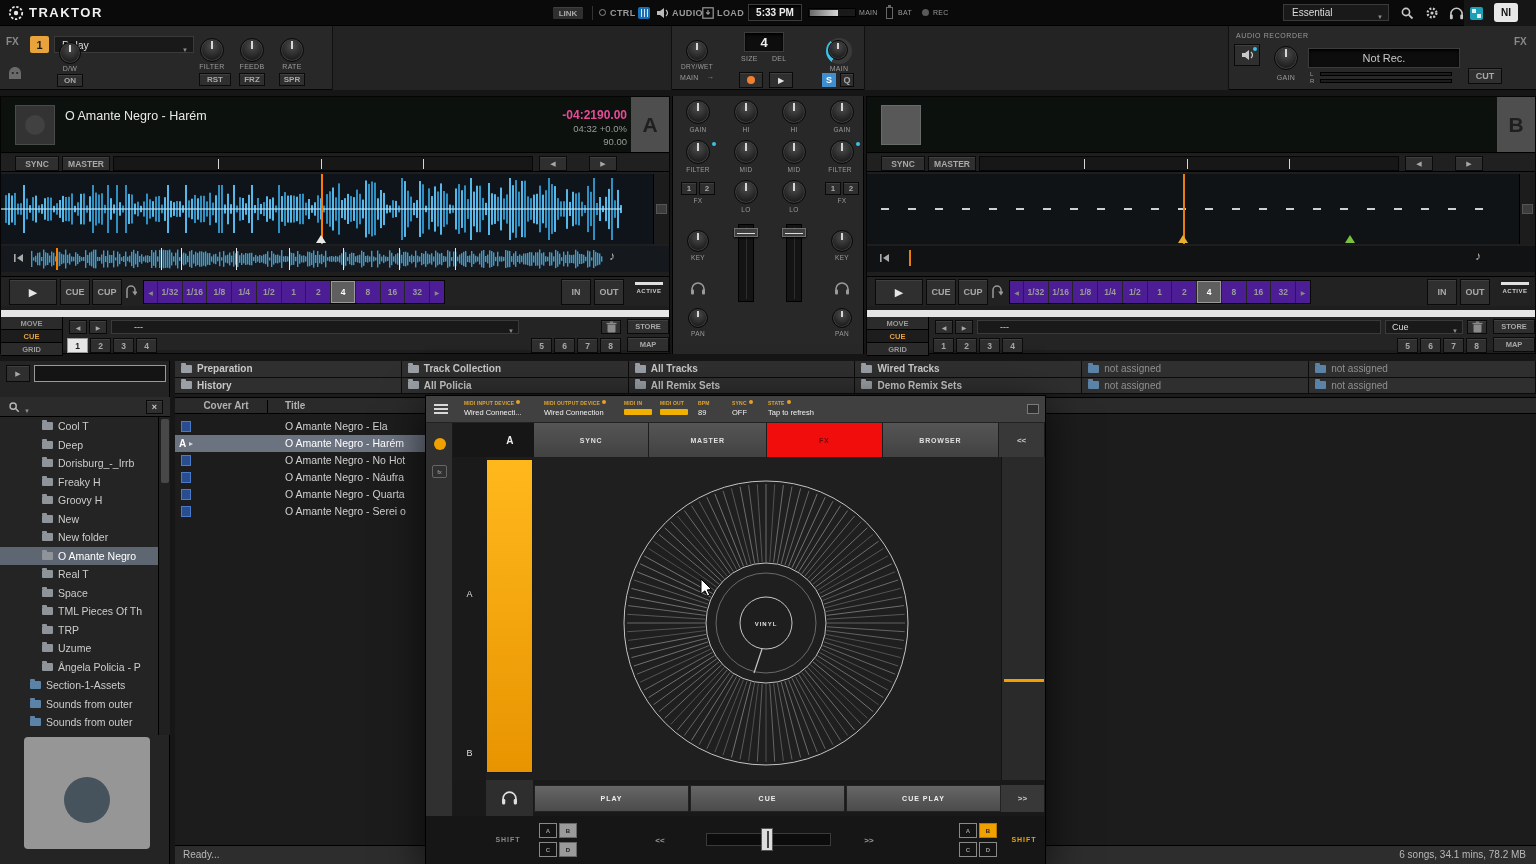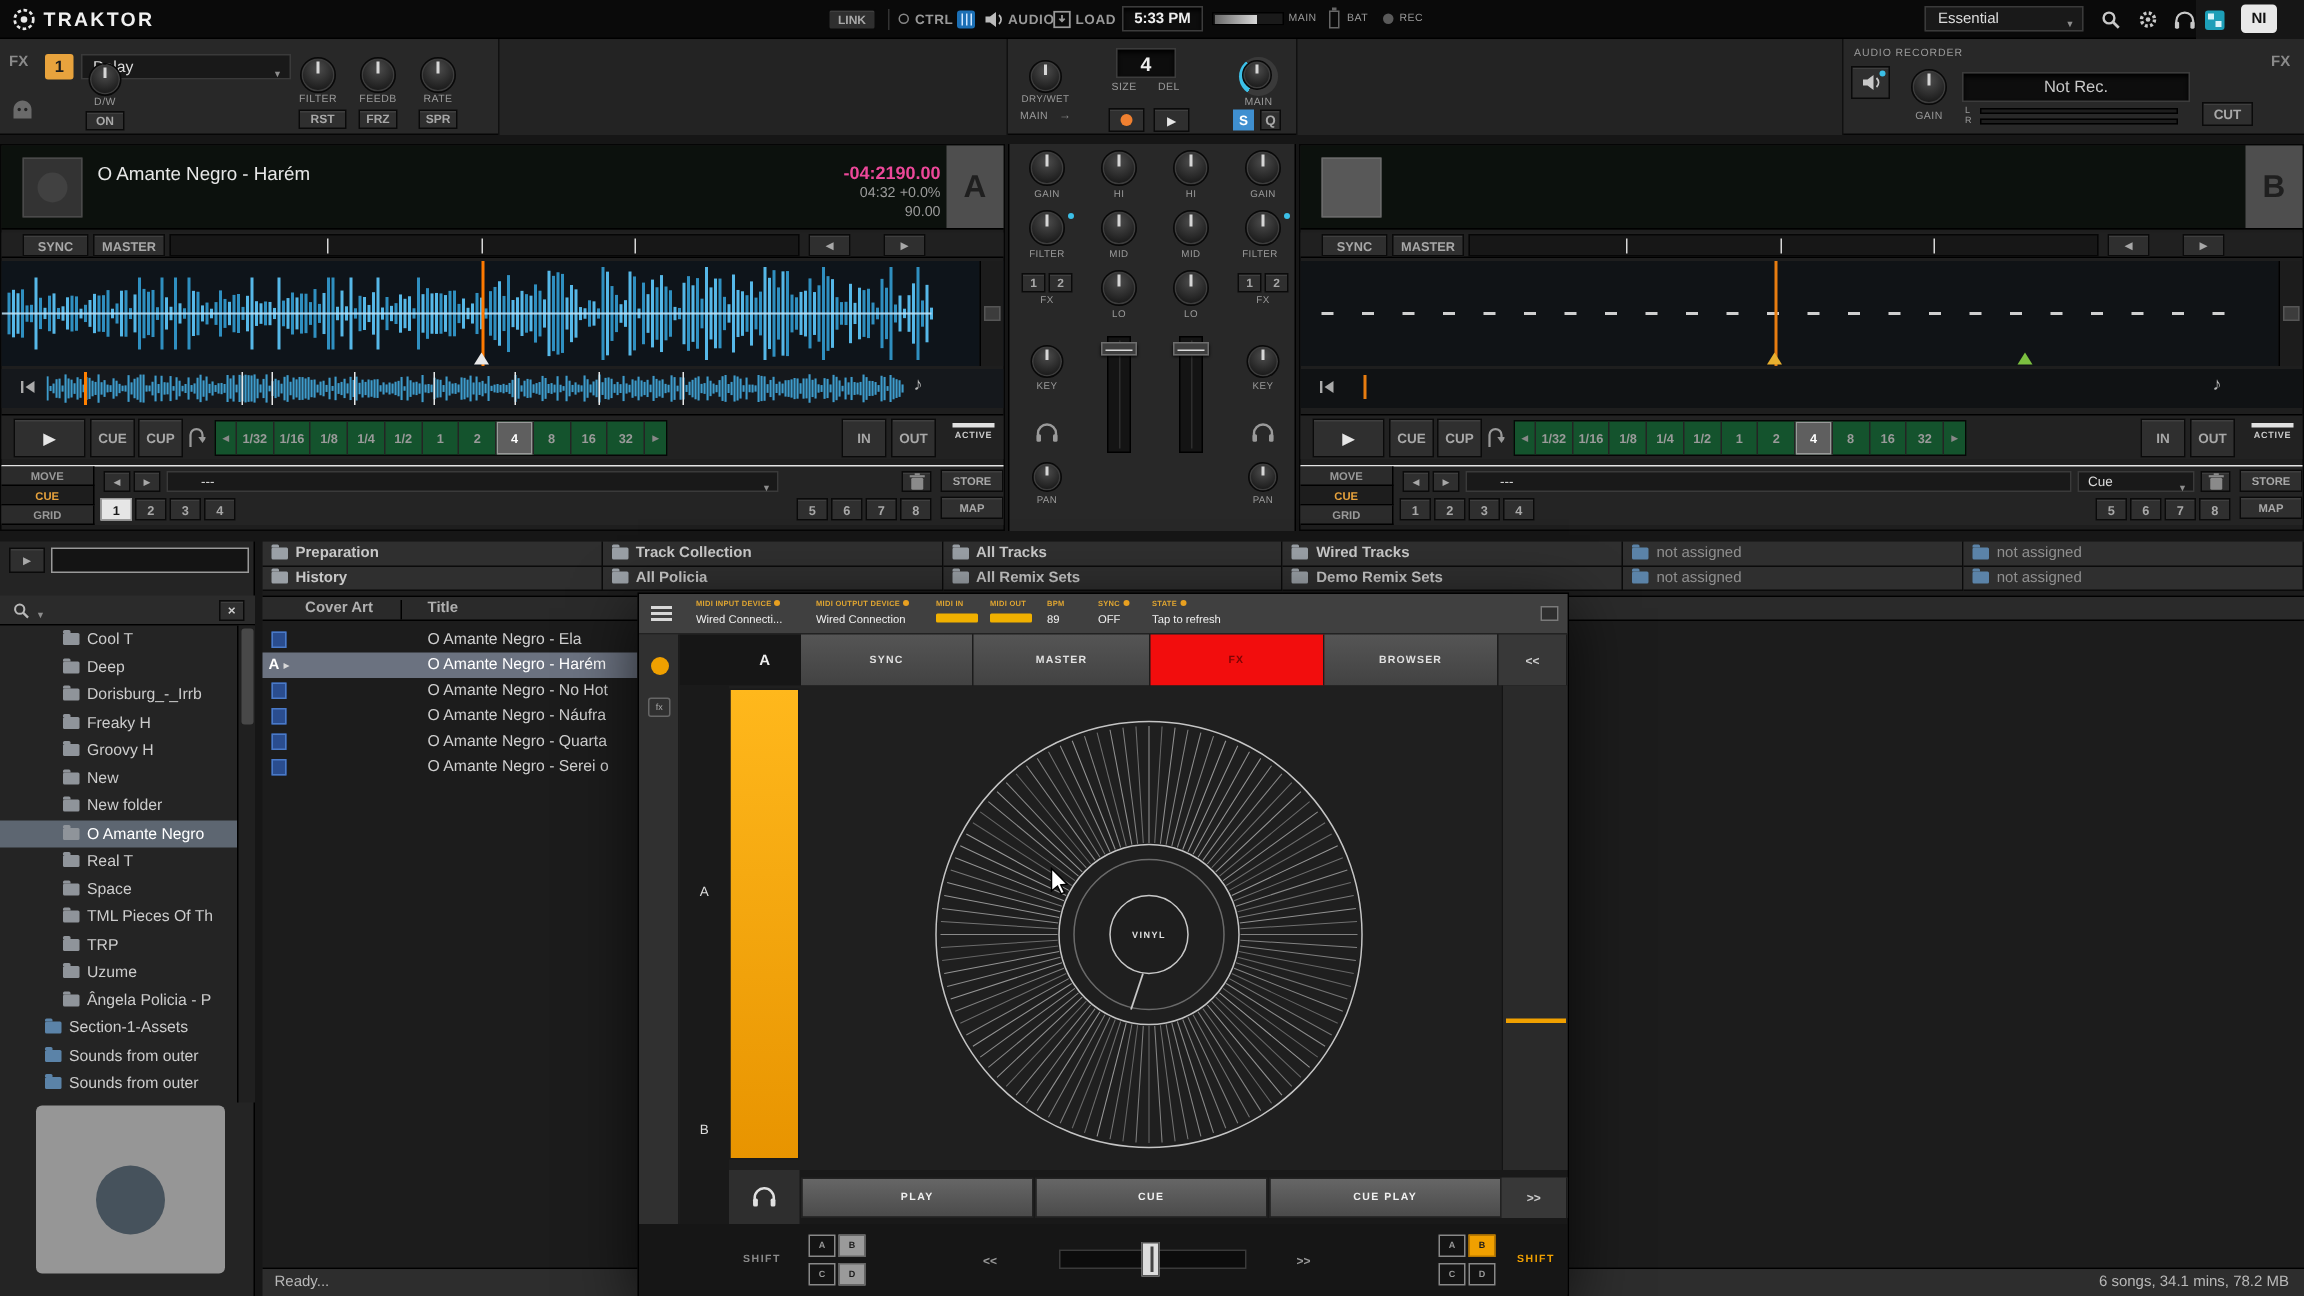--- a/index.html
+++ b/index.html
@@ -40,28 +40,28 @@
 .dtitle{font-size:12.5px;color:#e8e8e8}
 .tnum{font-size:12px;font-weight:bold;color:#ec4899}
 .tnum2{font-size:9.5px;color:#9a9a9a}
 .badge{background:#4e4e4e;display:flex;align-items:center;justify-content:center;font-size:21px;font-weight:bold;color:#1f1f1f}
 .syncrow{background:#202020;border-bottom:1px solid #000}
 .tickstrip{background:#171717;border:1px solid #060606}
 .tick{position:absolute;top:2px;width:1px;height:10px;background:#d8d8d8}
 .wavebox{background:#0e141a;overflow:hidden}
 .stripebox{background:#15181c}
 .transport{background:#222;border-top:1px solid #000}
-.loopbar{display:flex;background:#14532d;border:1px solid #060606}
+.loopbar{display:flex;background:#4c1d95;border:1px solid #060606}
 .lb{flex:1;display:flex;align-items:center;justify-content:center;font-size:8.5px;color:#9a9a9a;border-right:1px solid #242424;font-weight:bold}
 .lb:last-child{border-right:none}
 .lb.tri-l,.lb.tri-r{flex:0 0 14px;font-size:6px;color:#888}
 .lb.on{background:#5f5f5f;color:#fff;box-shadow:inset 0 0 0 1px #9a9a9a}
 .activeblk .bar{position:absolute;left:5px;top:1px;width:28px;height:3px;background:#e0e0e0}
 .activeblk .t{position:absolute;left:0;top:7px;width:38px;text-align:center;font-size:6px;color:#ccc;letter-spacing:.5px;font-weight:bold}
-.apanel{background:#242424;border-top:1px solid #e5e5e5}
+.apanel{background:#242424;border-top:7px solid #e5e5e5}
 .ptab{position:absolute;left:0;width:62px;height:13px;background:#2b2b2b;border-bottom:1px solid #000;border-right:1px solid #000;display:flex;align-items:center;justify-content:center;font-size:7.5px;font-weight:bold;color:#999}
 .ptab.sel{background:#1d1d1d;color:#e8a33d}
 .hc{width:21px;height:15px;font-size:8.5px}
 .hc.on{background:#e6e6e6;color:#1a1a1a;border-color:#999}
 
 .mixer{background:#282828;border-left:1px solid #000;border-right:1px solid #000}
 .fader{background:#141414;border:1px solid #000}
 .fader::after{content:"";position:absolute;left:50%;top:2px;bottom:2px;width:1px;background:#2e2e2e}
 .fhandle{background:#3e3e3e;border:1px solid #6e6e6e;box-shadow:0 1px 2px #000}
 .fhandle::after{content:"";position:absolute;left:2px;right:2px;top:50%;height:1px;background:#ddd}

